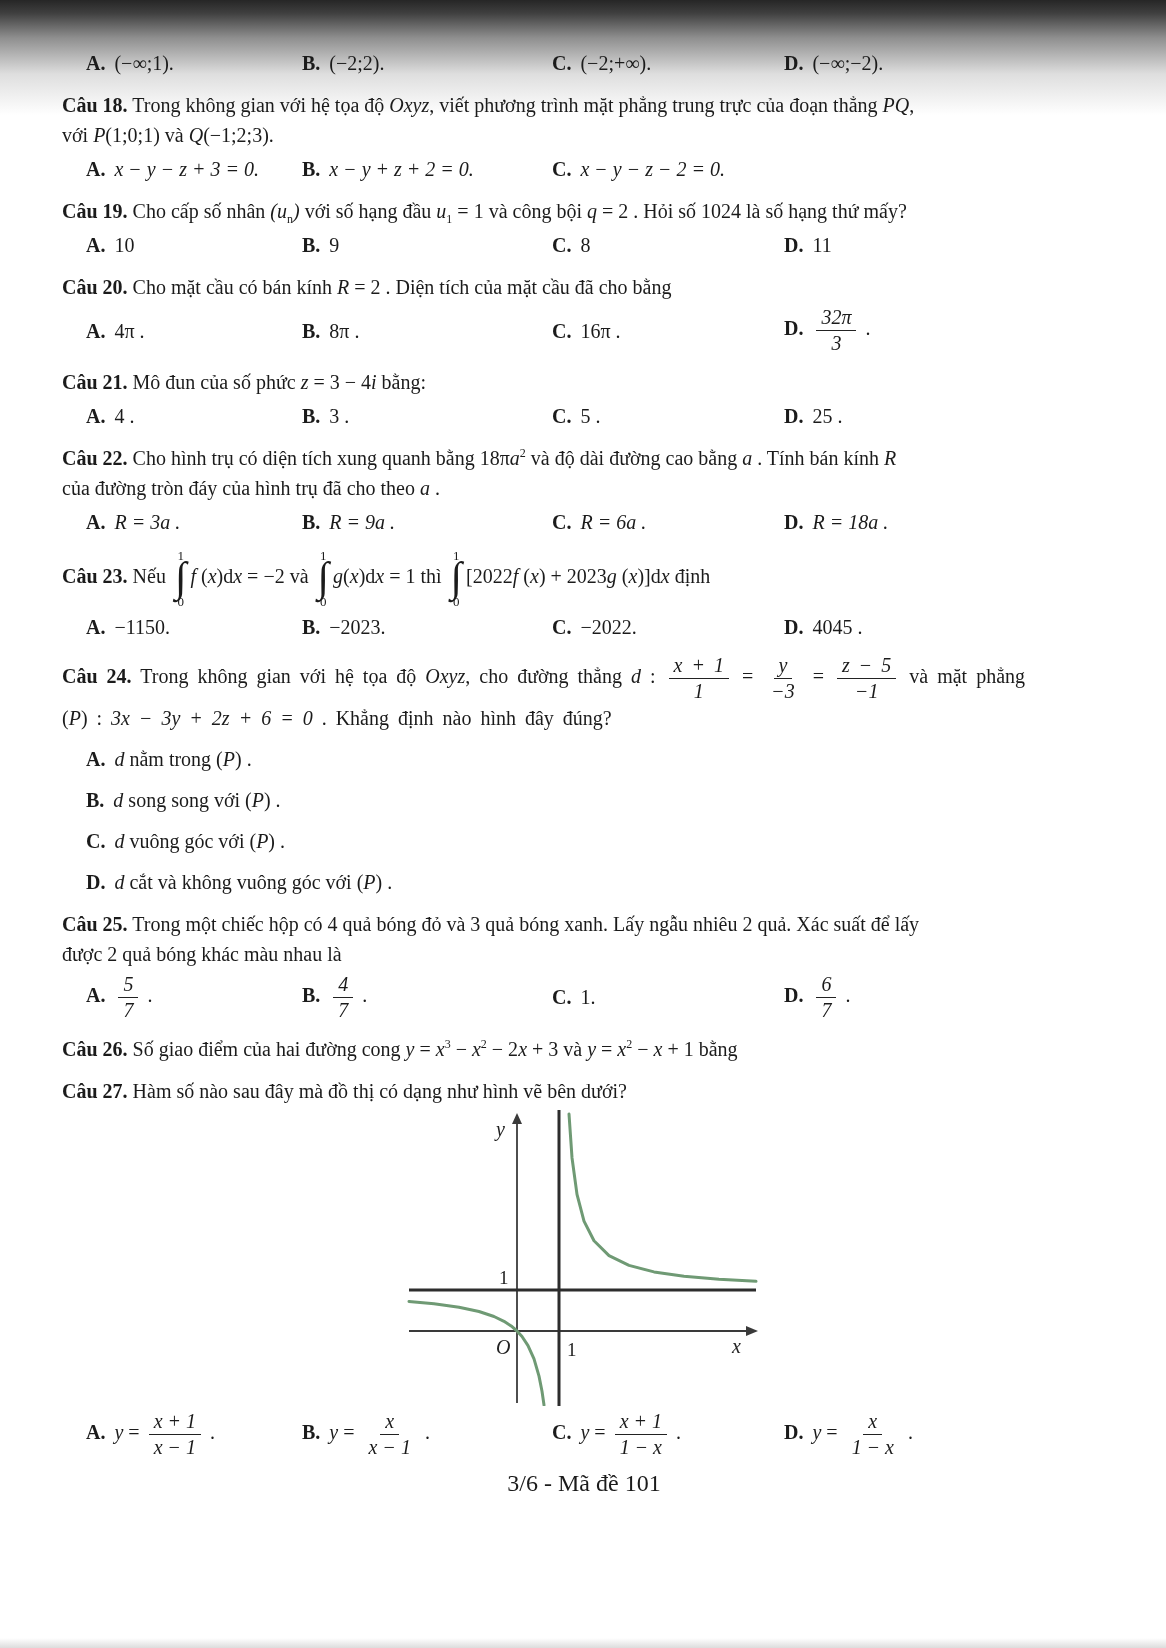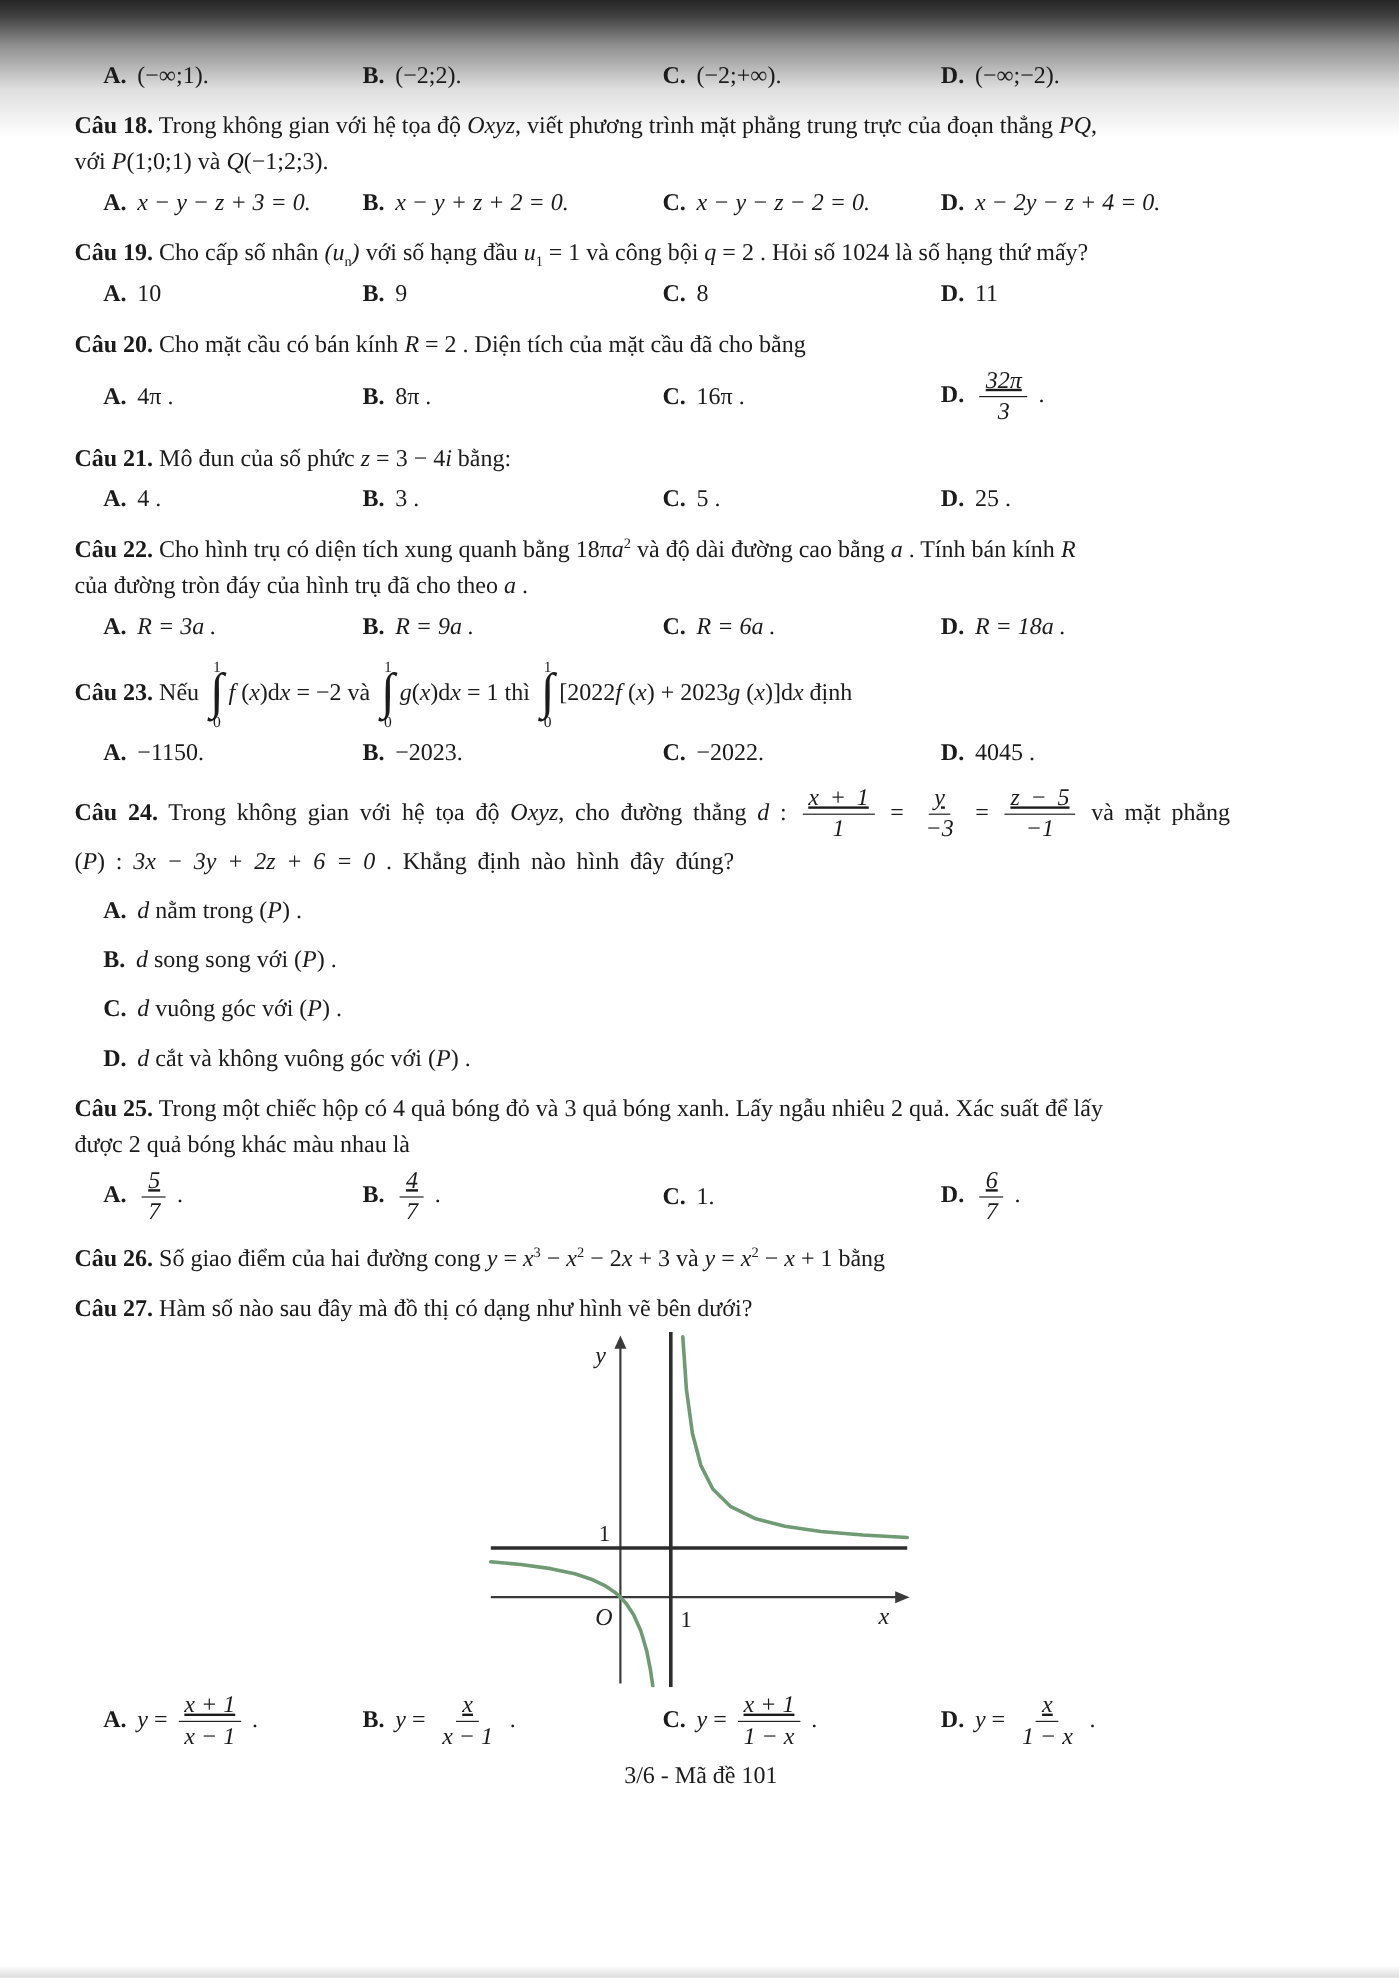--- a/index.html
+++ b/index.html
@@ -40,53 +40,52 @@
   }
   .opt { white-space:nowrap; }
   .ol { font-weight:bold; padding-right:9px; }
   .optline { padding-left:24px; margin:11px 0; }
   sup, sub { font-size:12px; line-height:0; }
   .frac {
     display:inline-flex; flex-direction:column; align-items:center;
     vertical-align:middle; margin:0 4px; font-style:italic;
     line-height:1.15; text-align:center;
   }
-  .frac .num { border-bottom:1.6px solid #222; padding:0 5px 1px;text-decoration:underline; }
+  .frac .num { border-bottom:1.6px solid #222; padding:0 5px 1px; }
   .frac .den { padding:1px 5px 0; }
   .intg {
     display:inline-flex; flex-direction:column; align-items:center;
     vertical-align:middle; margin:0 4px; line-height:1;
   }
   .isym { font-size:42px; line-height:0.85; font-style:normal; }
   .ilim { font-size:13px; font-style:normal; }
   .iup { margin-bottom:-2px; }
   .ilo { margin-top:-1px; }
   .graph-wrap { margin:4px 0 2px 322px; width:382px; height:296px; }
-  .footer { text-align:center; font-size:20px; margin-top:6px; }
+  .footer { text-align:center; font-size:24px; margin-top:6px; }
 </style>
 </head>
 <body>
 
 <div class="top-shade"></div>
 
 <div class="content">
 
   <div class="opts">
     <span class="opt"><span class="ol">A.</span><span><span class="rn">(−∞;1).</span></span></span>
     <span class="opt"><span class="ol">B.</span><span><span class="rn">(−2;2).</span></span></span>
     <span class="opt"><span class="ol">C.</span><span><span class="rn">(−2;+∞).</span></span></span>
     <span class="opt"><span class="ol">D.</span><span><span class="rn">(−∞;−2).</span></span></span>
   </div>
 
   <div class="q"><span class="rb">Câu 18.</span><span class="rn"> Trong không gian với hệ tọa độ </span><span class="ri">Oxyz</span><span class="rn">,  viết phương trình mặt phẳng trung trực của đoạn thẳng </span><span class="ri">PQ</span><span class="rn">,</span><br><span class="rn">với </span><span class="ri">P</span><span class="rn">(1;0;1) và </span><span class="ri">Q</span><span class="rn">(−1;2;3).</span></div>
   <div class="opts">
     <span class="opt"><span class="ol">A.</span><span><span class="ri">x − y − z + 3 = 0.</span></span></span>
     <span class="opt"><span class="ol">B.</span><span><span class="ri">x − y + z + 2 = 0.</span></span></span>
     <span class="opt"><span class="ol">C.</span><span><span class="ri">x − y − z − 2 = 0.</span></span></span>
-    <span class="opt"><span class="ol">D.</span><span><span class="ri">x − 2y − z + 4 = 0.</span></span></span>
   </div>
 
   <div class="q"><span class="rb">Câu 19.</span><span class="rn"> Cho cấp số nhân </span><span class="ri">(u</span><sub>n</sub><span class="ri">)</span><span class="rn"> với số hạng đầu </span><span class="ri">u</span><sub>1</sub><span class="rn"> = 1 và công bội </span><span class="ri">q</span><span class="rn"> = 2 . Hỏi số 1024 là số hạng thứ mấy?</span></div>
   <div class="opts">
     <span class="opt"><span class="ol">A.</span><span><span class="rn">10</span></span></span>
     <span class="opt"><span class="ol">B.</span><span><span class="rn">9</span></span></span>
     <span class="opt"><span class="ol">C.</span><span><span class="rn">8</span></span></span>
     <span class="opt"><span class="ol">D.</span><span><span class="rn">11</span></span></span>
   </div>
 

